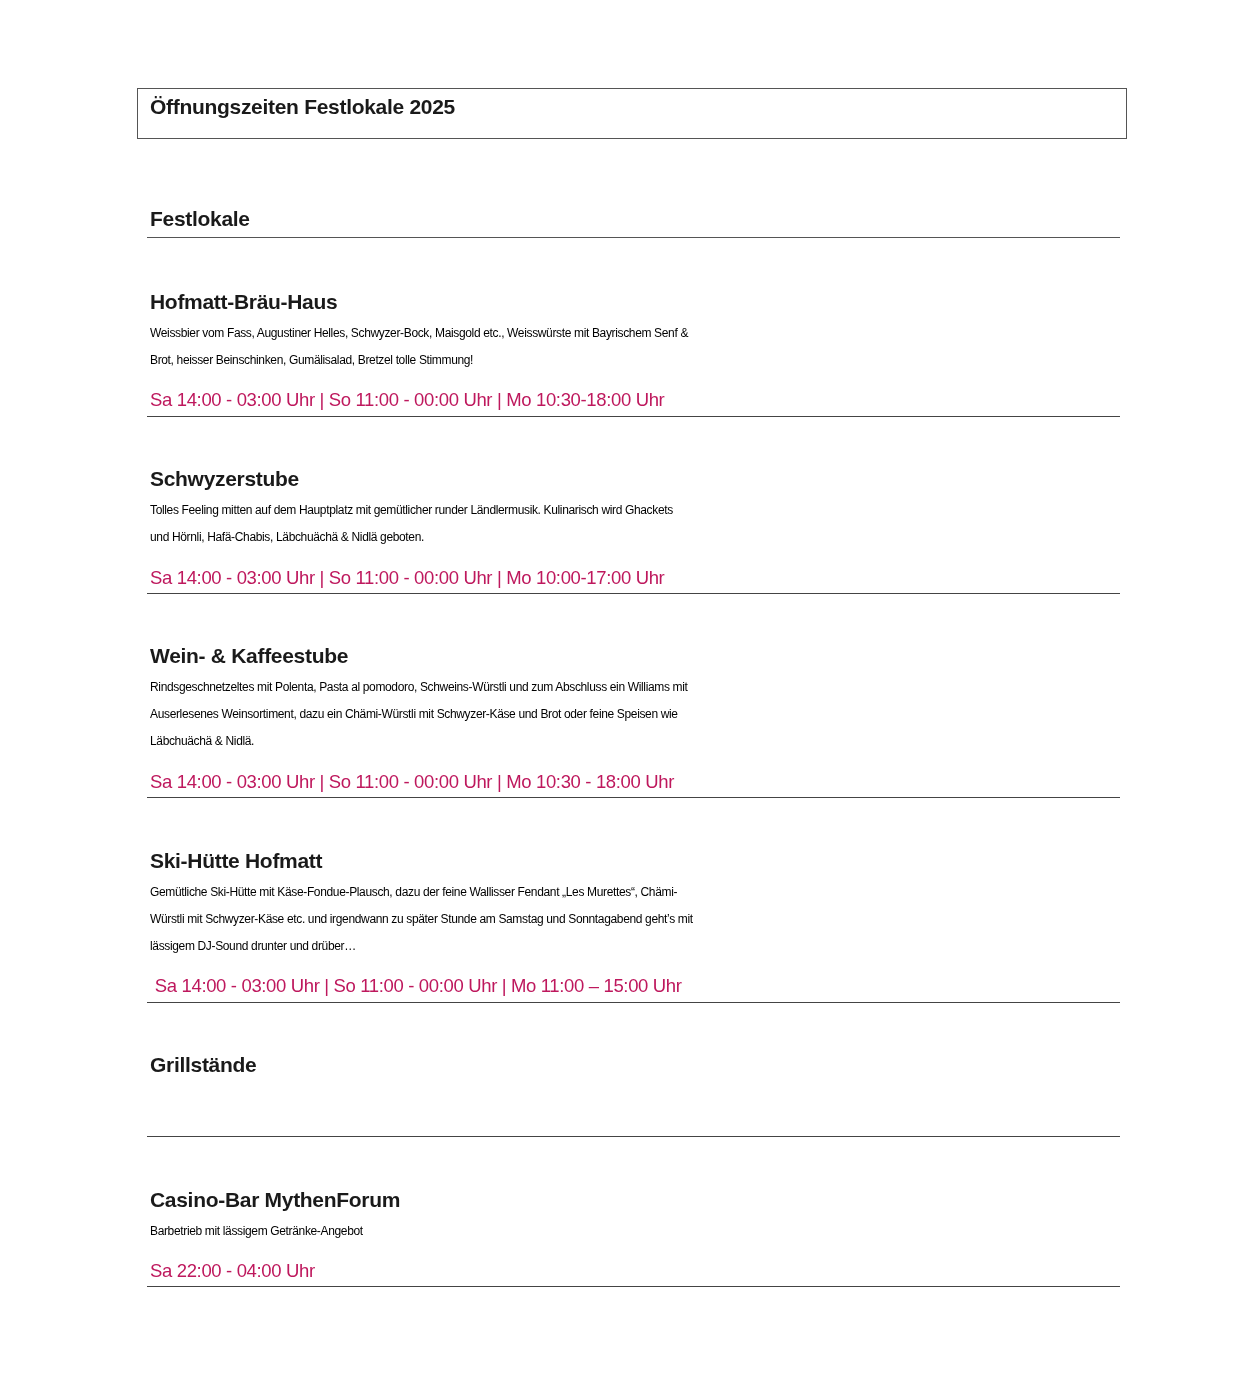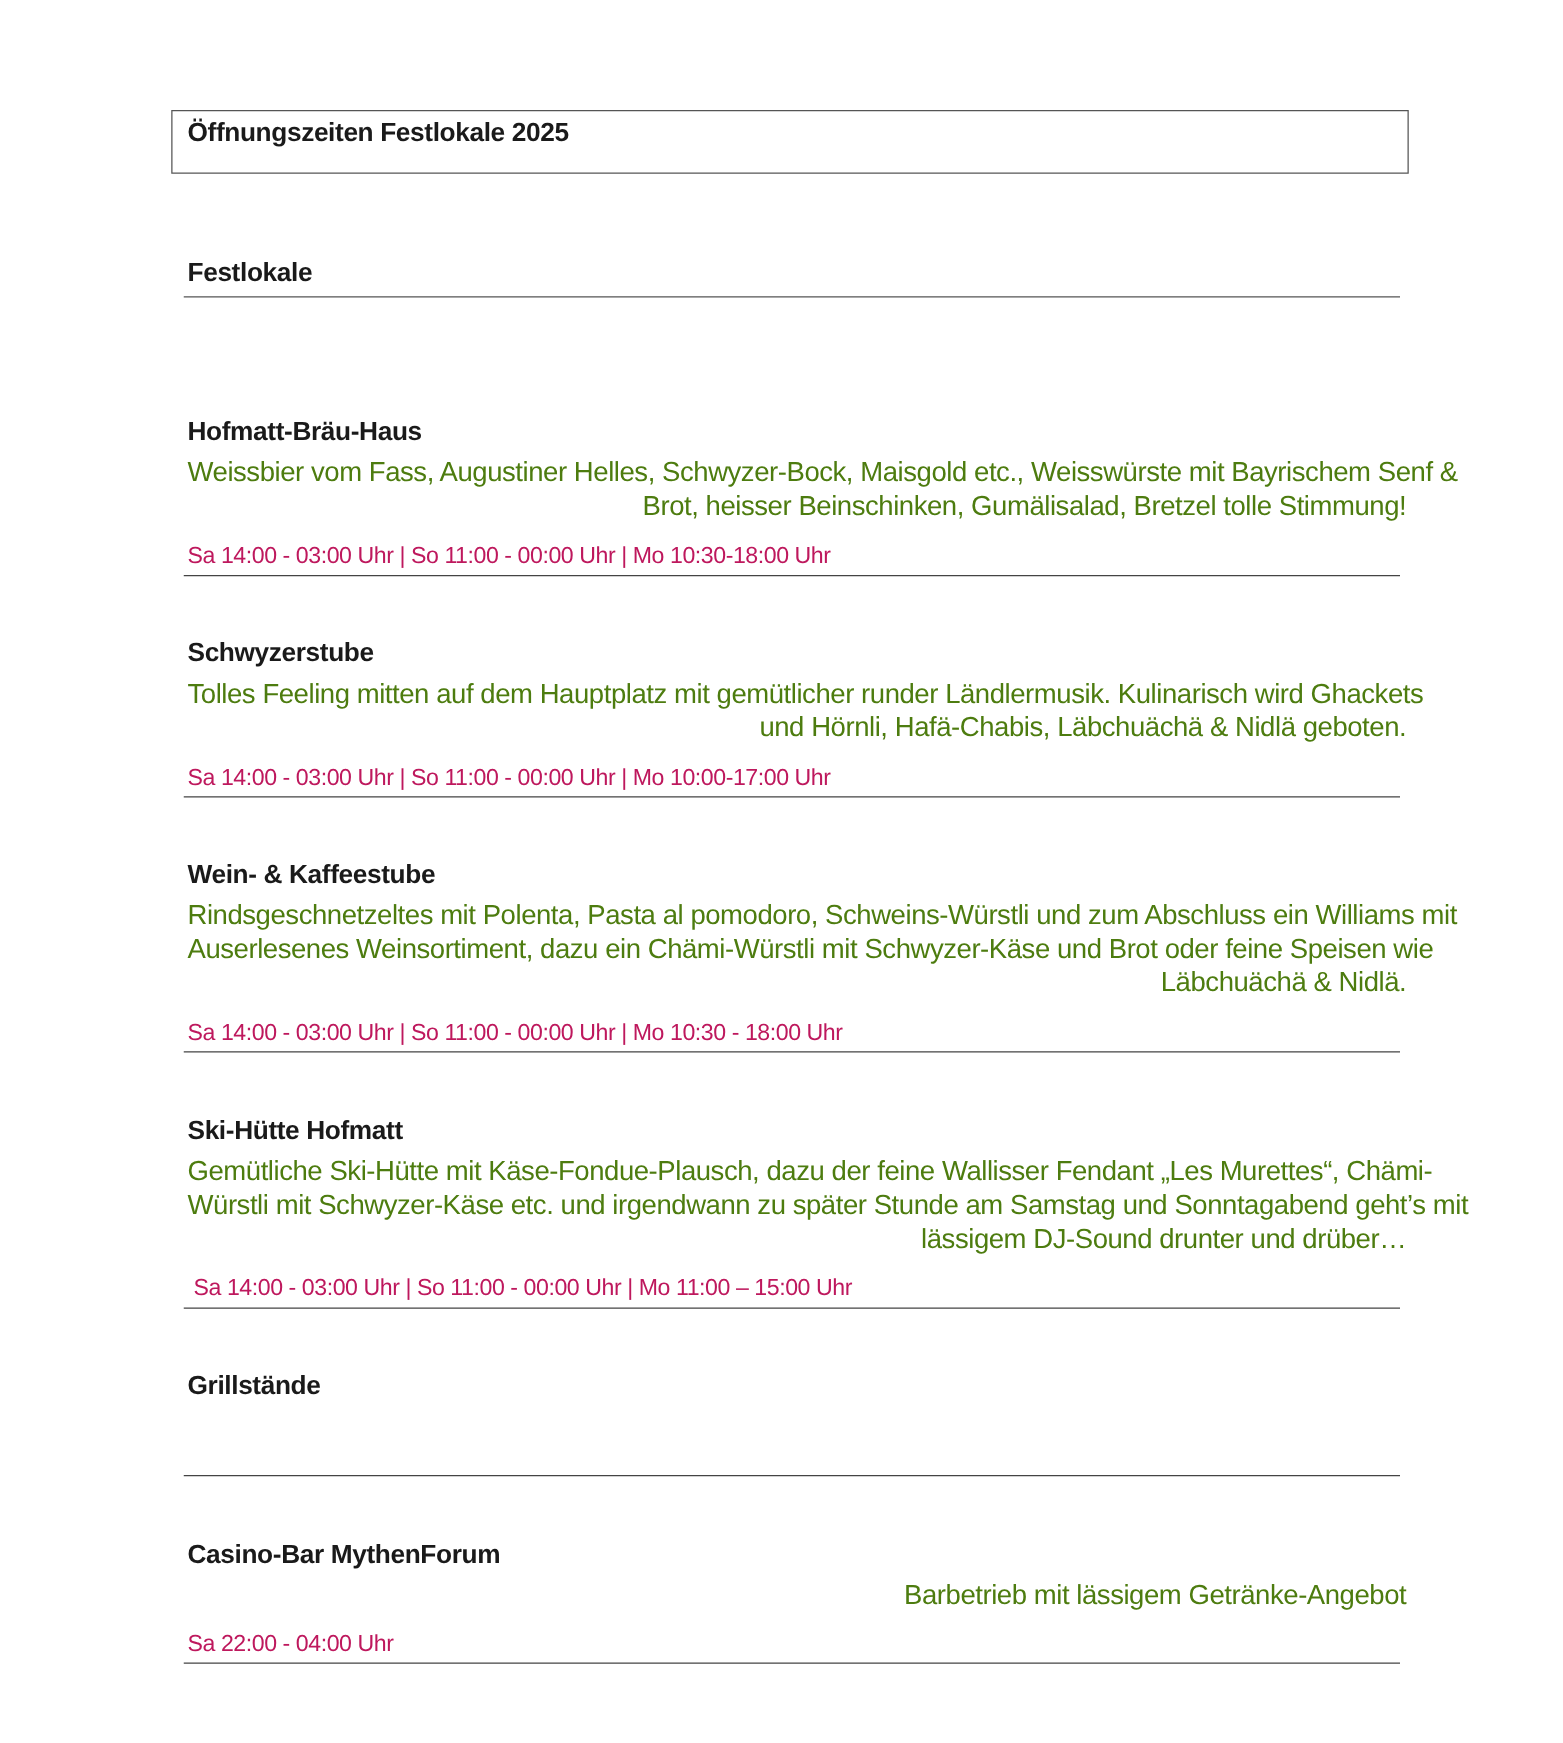--- a/index.html
+++ b/index.html
@@ -18,29 +18,28 @@
   .section-head {
     position: absolute; left: 147px; top: 206px; width: 973px; height: 31px;
     border-bottom: 1.5px solid #555;
   }
   .section-head span {
     position: absolute; left: 3px; top: 1px; font-size: 21px; font-weight: bold; letter-spacing: -0.3px;
   }
   .venue {
     position: absolute; left: 147px; width: 973px;
     border-bottom: 1.5px solid #444;
-    margin-top: 44px;
   }
   .venue .name {
     position: absolute; left: 3px; top: 0; font-size: 21px; font-weight: bold; letter-spacing: -0.3px;
     white-space: nowrap;
   }
   .venue .desc {
     position: absolute; left: 3px; top: 30px; width: 975px;
-    font-size: 22px; line-height: 27px; letter-spacing: -0.35px; color: #4d7c0f; text-align: right;
+    font-size: 12px; line-height: 27px; letter-spacing: -0.35px; color: #000000;
   }
   .venue .desc div { white-space: nowrap; }
   .venue .hours {
     position: absolute; left: 3px; font-size: 18.5px; letter-spacing: -0.35px; white-space: nowrap; color: #be185d;
   }
 </style>
 </head>
 <body>
 
 <div class="title-box">

